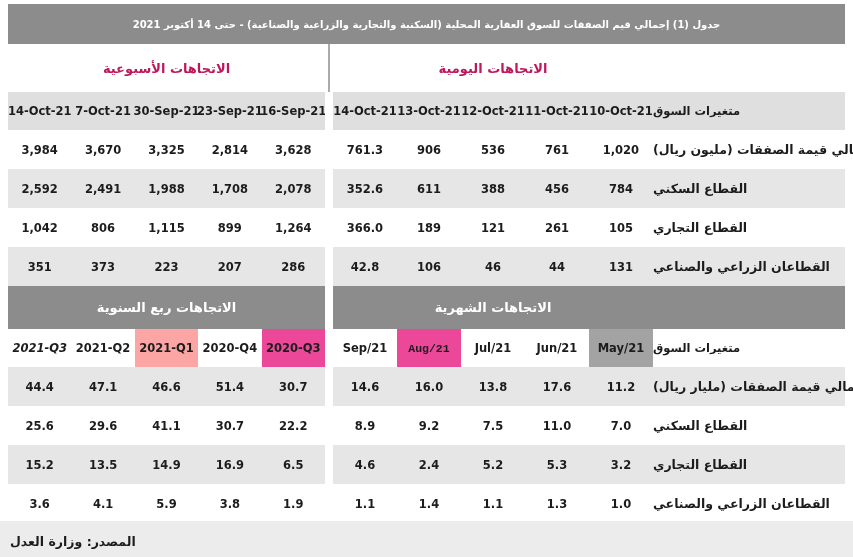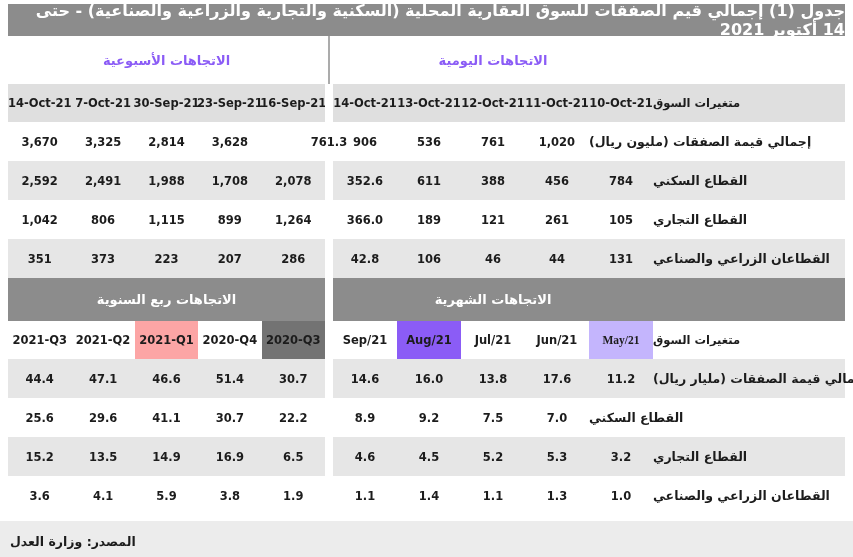--- a/index.html
+++ b/index.html
@@ -6,36 +6,36 @@
   body{
     width:853px;height:557px;overflow:hidden;
     font-family:"DejaVu Sans","Liberation Sans",sans-serif;
     font-weight:bold;
     -webkit-font-smoothing:antialiased;
   }
   .page{position:relative;width:853px;height:557px;background:#fff;}
 
   
   .titlebar{
-    margin:4px 8px 0 8px;height:32px;
+    margin:4px 8px 0 8px;height:40px;
     background:var(--title_bar_gray,#8c8c8c);
     color:#fff;display:flex;align-items:center;justify-content:center;
-    direction:rtl;font-size:16px;letter-spacing:0;
+    direction:rtl;font-size:10px;letter-spacing:0;
   }
 
   
   .band-row{
     margin:0 8px;display:grid;
     grid-template-columns:317px 8px 320px 192px;
   }
   .band-row.light{height:48px;background:#fff;}
   .band-row.dark{height:43px;}
   .band-cell{
     display:flex;align-items:center;justify-content:center;
-    direction:rtl;font-size:13px;color:#8b5cf6;
+    direction:rtl;font-size:13px;color:#be185d;
   }
   .band-row.dark .band-cell,
   .band-row.dark .band-spacer{background:var(--title_bar_gray,#8c8c8c);}
   .band-row.dark .band-cell{color:#fff;}
   .band-row.light .band-gutter{
     background:linear-gradient(to right,#fff 3px,#ababab 3px,#ababab 5px,#fff 5px);
   }
   .band-row.dark .band-gutter{background:#fff;}
 
   
@@ -90,20 +90,21 @@
       <div class="gutter-cell"></div>
       <div class="cell">14-Oct-21</div>
       <div class="cell">13-Oct-21</div>
       <div class="cell">12-Oct-21</div>
       <div class="cell">11-Oct-21</div>
       <div class="cell">10-Oct-21</div>
       <div class="cell label">متغيرات السوق</div>
     </div>
   <div id="s1-rows">
       <div class="grid-row data-row">
+        <div class="cell">3,984</div>
         <div class="cell">3,670</div>
         <div class="cell">3,325</div>
         <div class="cell">2,814</div>
         <div class="cell">3,628</div>
         <div class="gutter-cell"></div>
         <div class="cell">761.3</div>
         <div class="cell">906</div>
         <div class="cell">536</div>
         <div class="cell">761</div>
         <div class="cell">1,020</div>
@@ -153,31 +154,31 @@
       </div>
     </div>
 
   <div class="band-row dark">
     <div class="band-cell">الاتجاهات ربع السنوية</div>
     <div class="band-gutter"></div>
     <div class="band-cell">الاتجاهات الشهرية</div>
     <div class="band-spacer"></div>
   </div>
   <div class="grid-row header-row" id="s2-header" style="background:#fff">
-      <div class="cell" style="background: rgb(255, 255, 255);">2021-Q3</div>
+      <div class="cell" style="background: rgb(255, 255, 255); font-style: italic;">2021-Q3</div>
       <div class="cell" style="background: rgb(255, 255, 255);">2021-Q2</div>
       <div class="cell" style="background: #fca5a5;">2021-Q1</div>
       <div class="cell" style="background: rgb(255, 255, 255);">2020-Q4</div>
-      <div class="cell" style="background: #737373;">2020-Q3</div>
+      <div class="cell" style="background: #ec4899;">2020-Q3</div>
       <div class="gutter-cell"></div>
       <div class="cell" style="background: rgb(255, 255, 255);">Sep/21</div>
-      <div class="cell" style="background: #8b5cf6;">Aug/21</div>
+      <div class="cell" style="background: #ec4899; font-family: Liberation Mono, monospace;">Aug/21</div>
       <div class="cell" style="background: rgb(255, 255, 255);">Jul/21</div>
       <div class="cell" style="background: rgb(255, 255, 255);">Jun/21</div>
-      <div class="cell" style="background: #c4b5fd; font-family: Liberation Serif, serif;">May/21</div>
+      <div class="cell" style="background: #a3a3a3;">May/21</div>
       <div class="cell label" style="background: rgb(255, 255, 255);">متغيرات السوق</div>
     </div>
   <div id="s2-rows">
       <div class="grid-row data-row gray">
         <div class="cell">44.4</div>
         <div class="cell">47.1</div>
         <div class="cell">46.6</div>
         <div class="cell">51.4</div>
         <div class="cell">30.7</div>
         <div class="gutter-cell"></div>
@@ -191,32 +192,33 @@
       <div class="grid-row data-row">
         <div class="cell">25.6</div>
         <div class="cell">29.6</div>
         <div class="cell">41.1</div>
         <div class="cell">30.7</div>
         <div class="cell">22.2</div>
         <div class="gutter-cell"></div>
         <div class="cell">8.9</div>
         <div class="cell">9.2</div>
         <div class="cell">7.5</div>
+        <div class="cell">11.0</div>
         <div class="cell">7.0</div>
         <div class="cell label">القطاع السكني</div>
       </div>
       <div class="grid-row data-row gray">
         <div class="cell">15.2</div>
         <div class="cell">13.5</div>
         <div class="cell">14.9</div>
         <div class="cell">16.9</div>
         <div class="cell">6.5</div>
         <div class="gutter-cell"></div>
         <div class="cell">4.6</div>
-        <div class="cell">4.5</div>
+        <div class="cell">2.4</div>
         <div class="cell">5.2</div>
         <div class="cell">5.3</div>
         <div class="cell">3.2</div>
         <div class="cell label">القطاع التجاري</div>
       </div>
       <div class="grid-row data-row">
         <div class="cell">3.6</div>
         <div class="cell">4.1</div>
         <div class="cell">5.9</div>
         <div class="cell">3.8</div>

